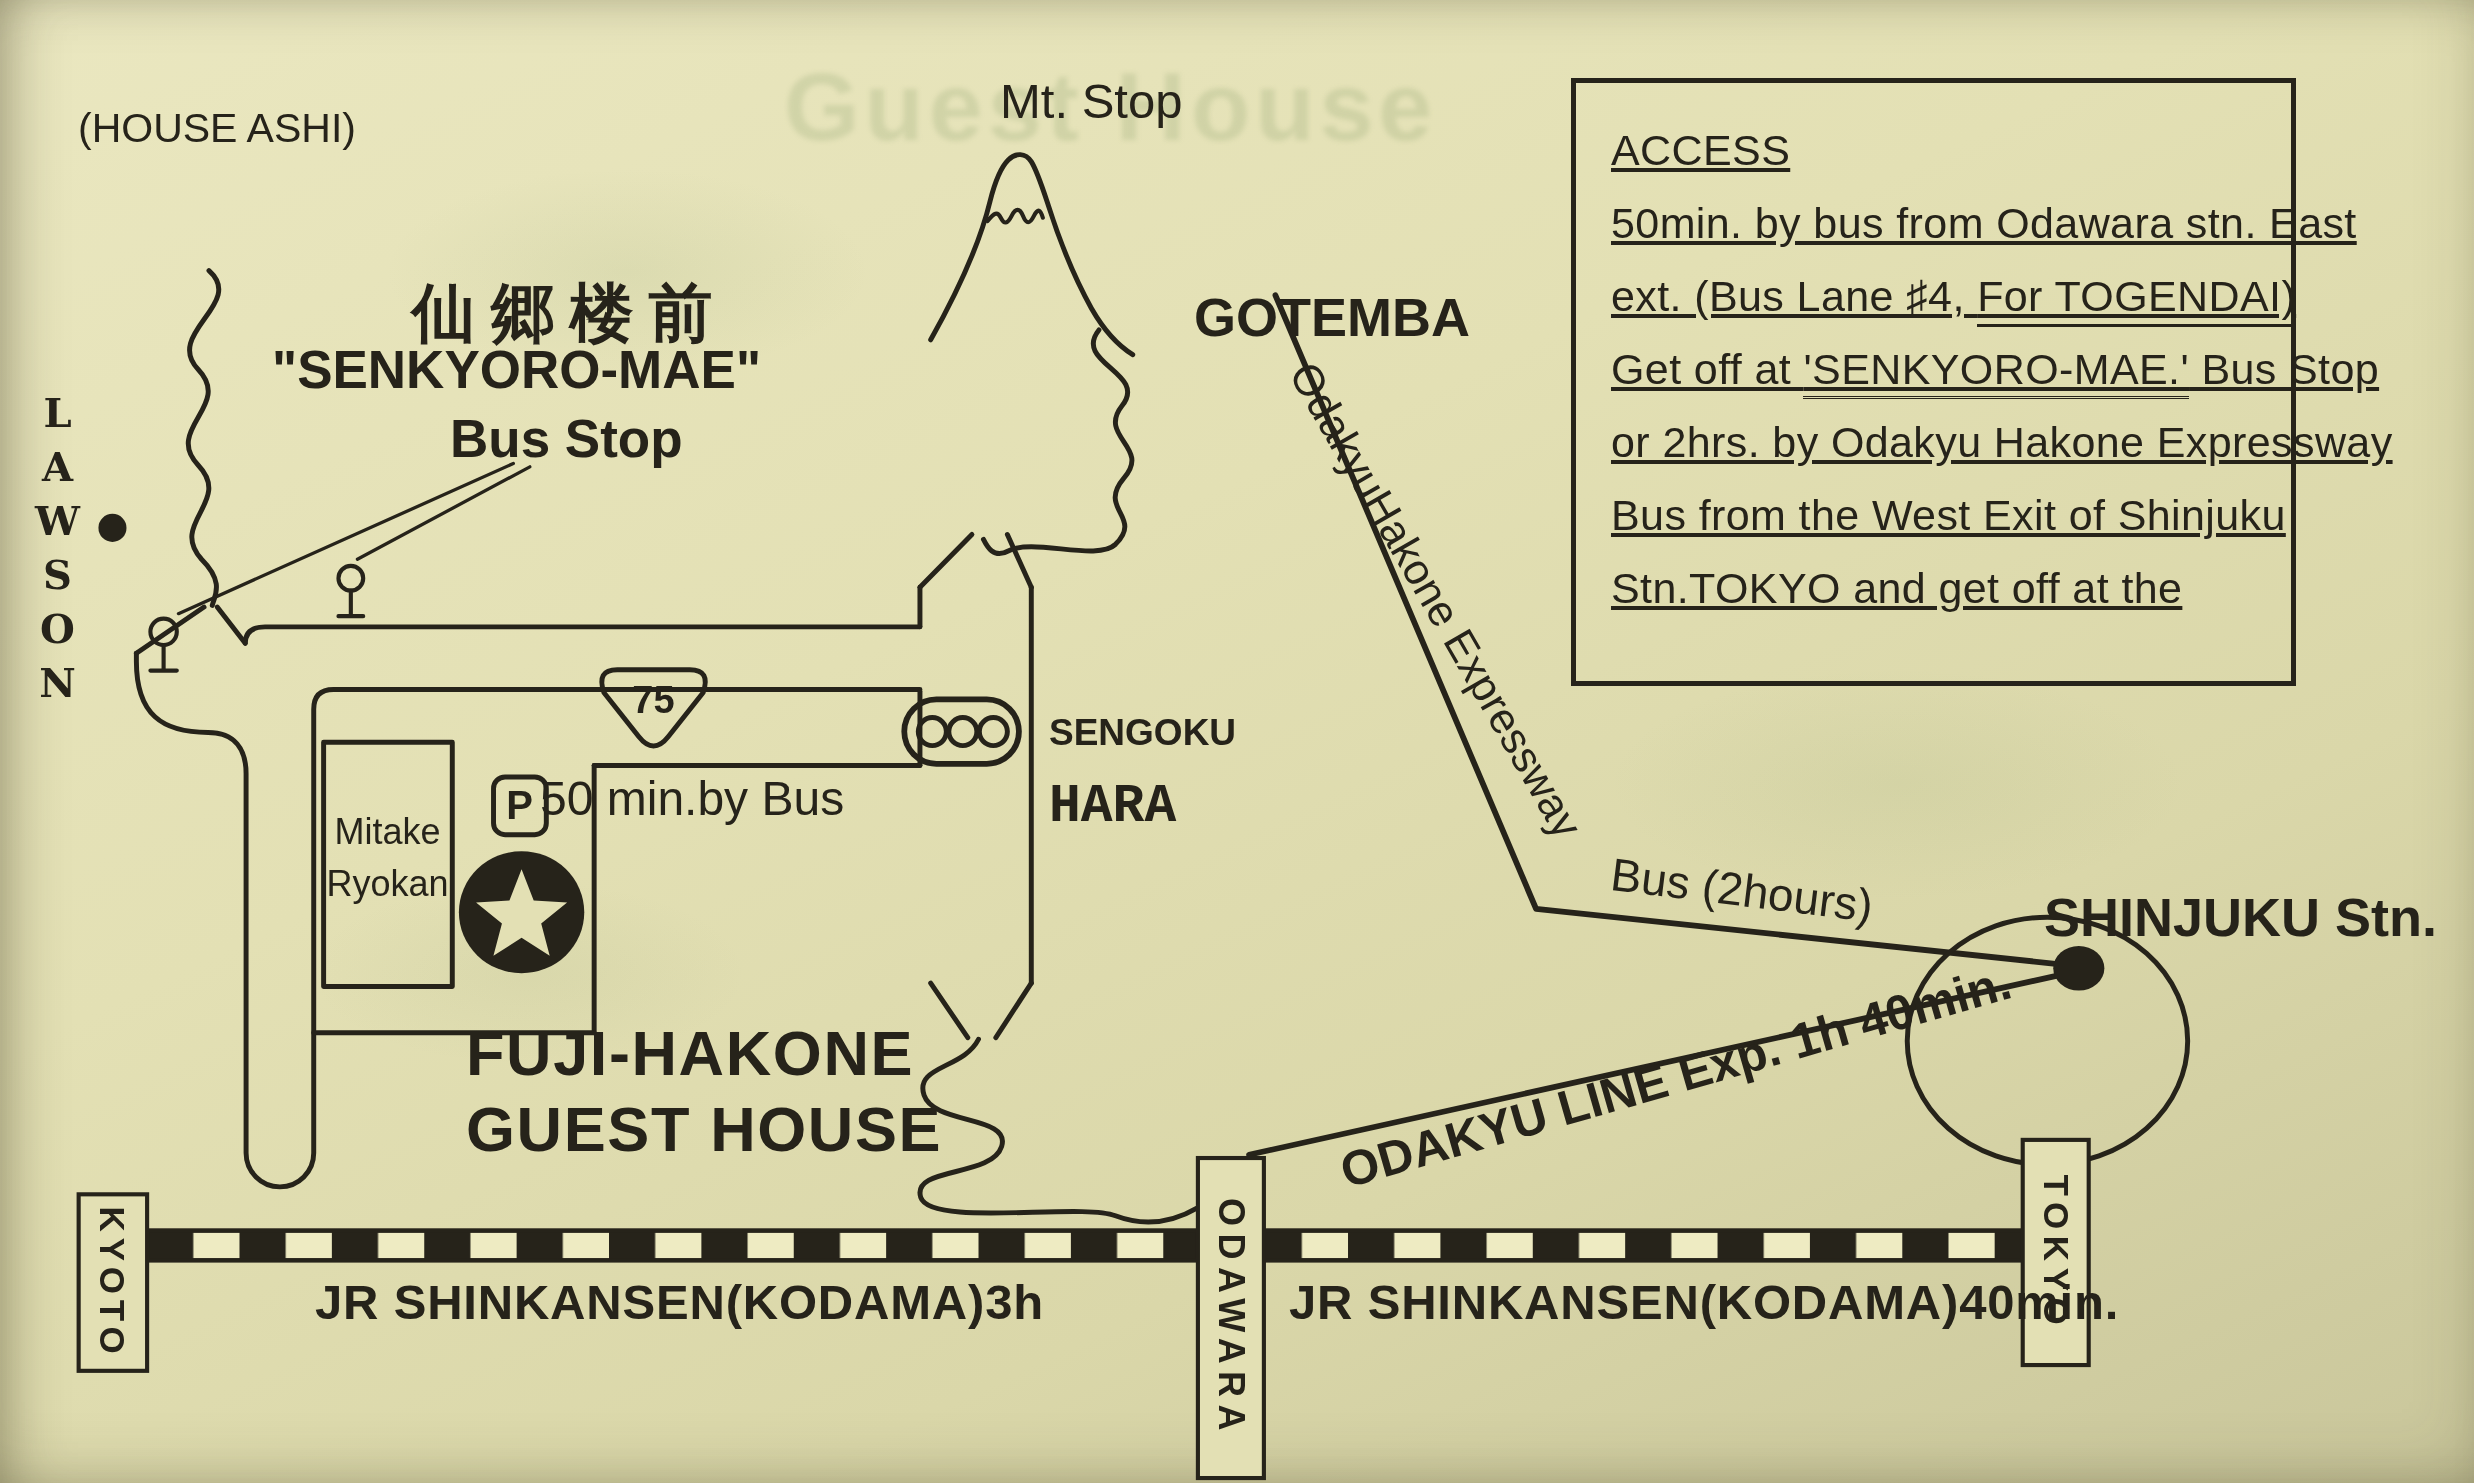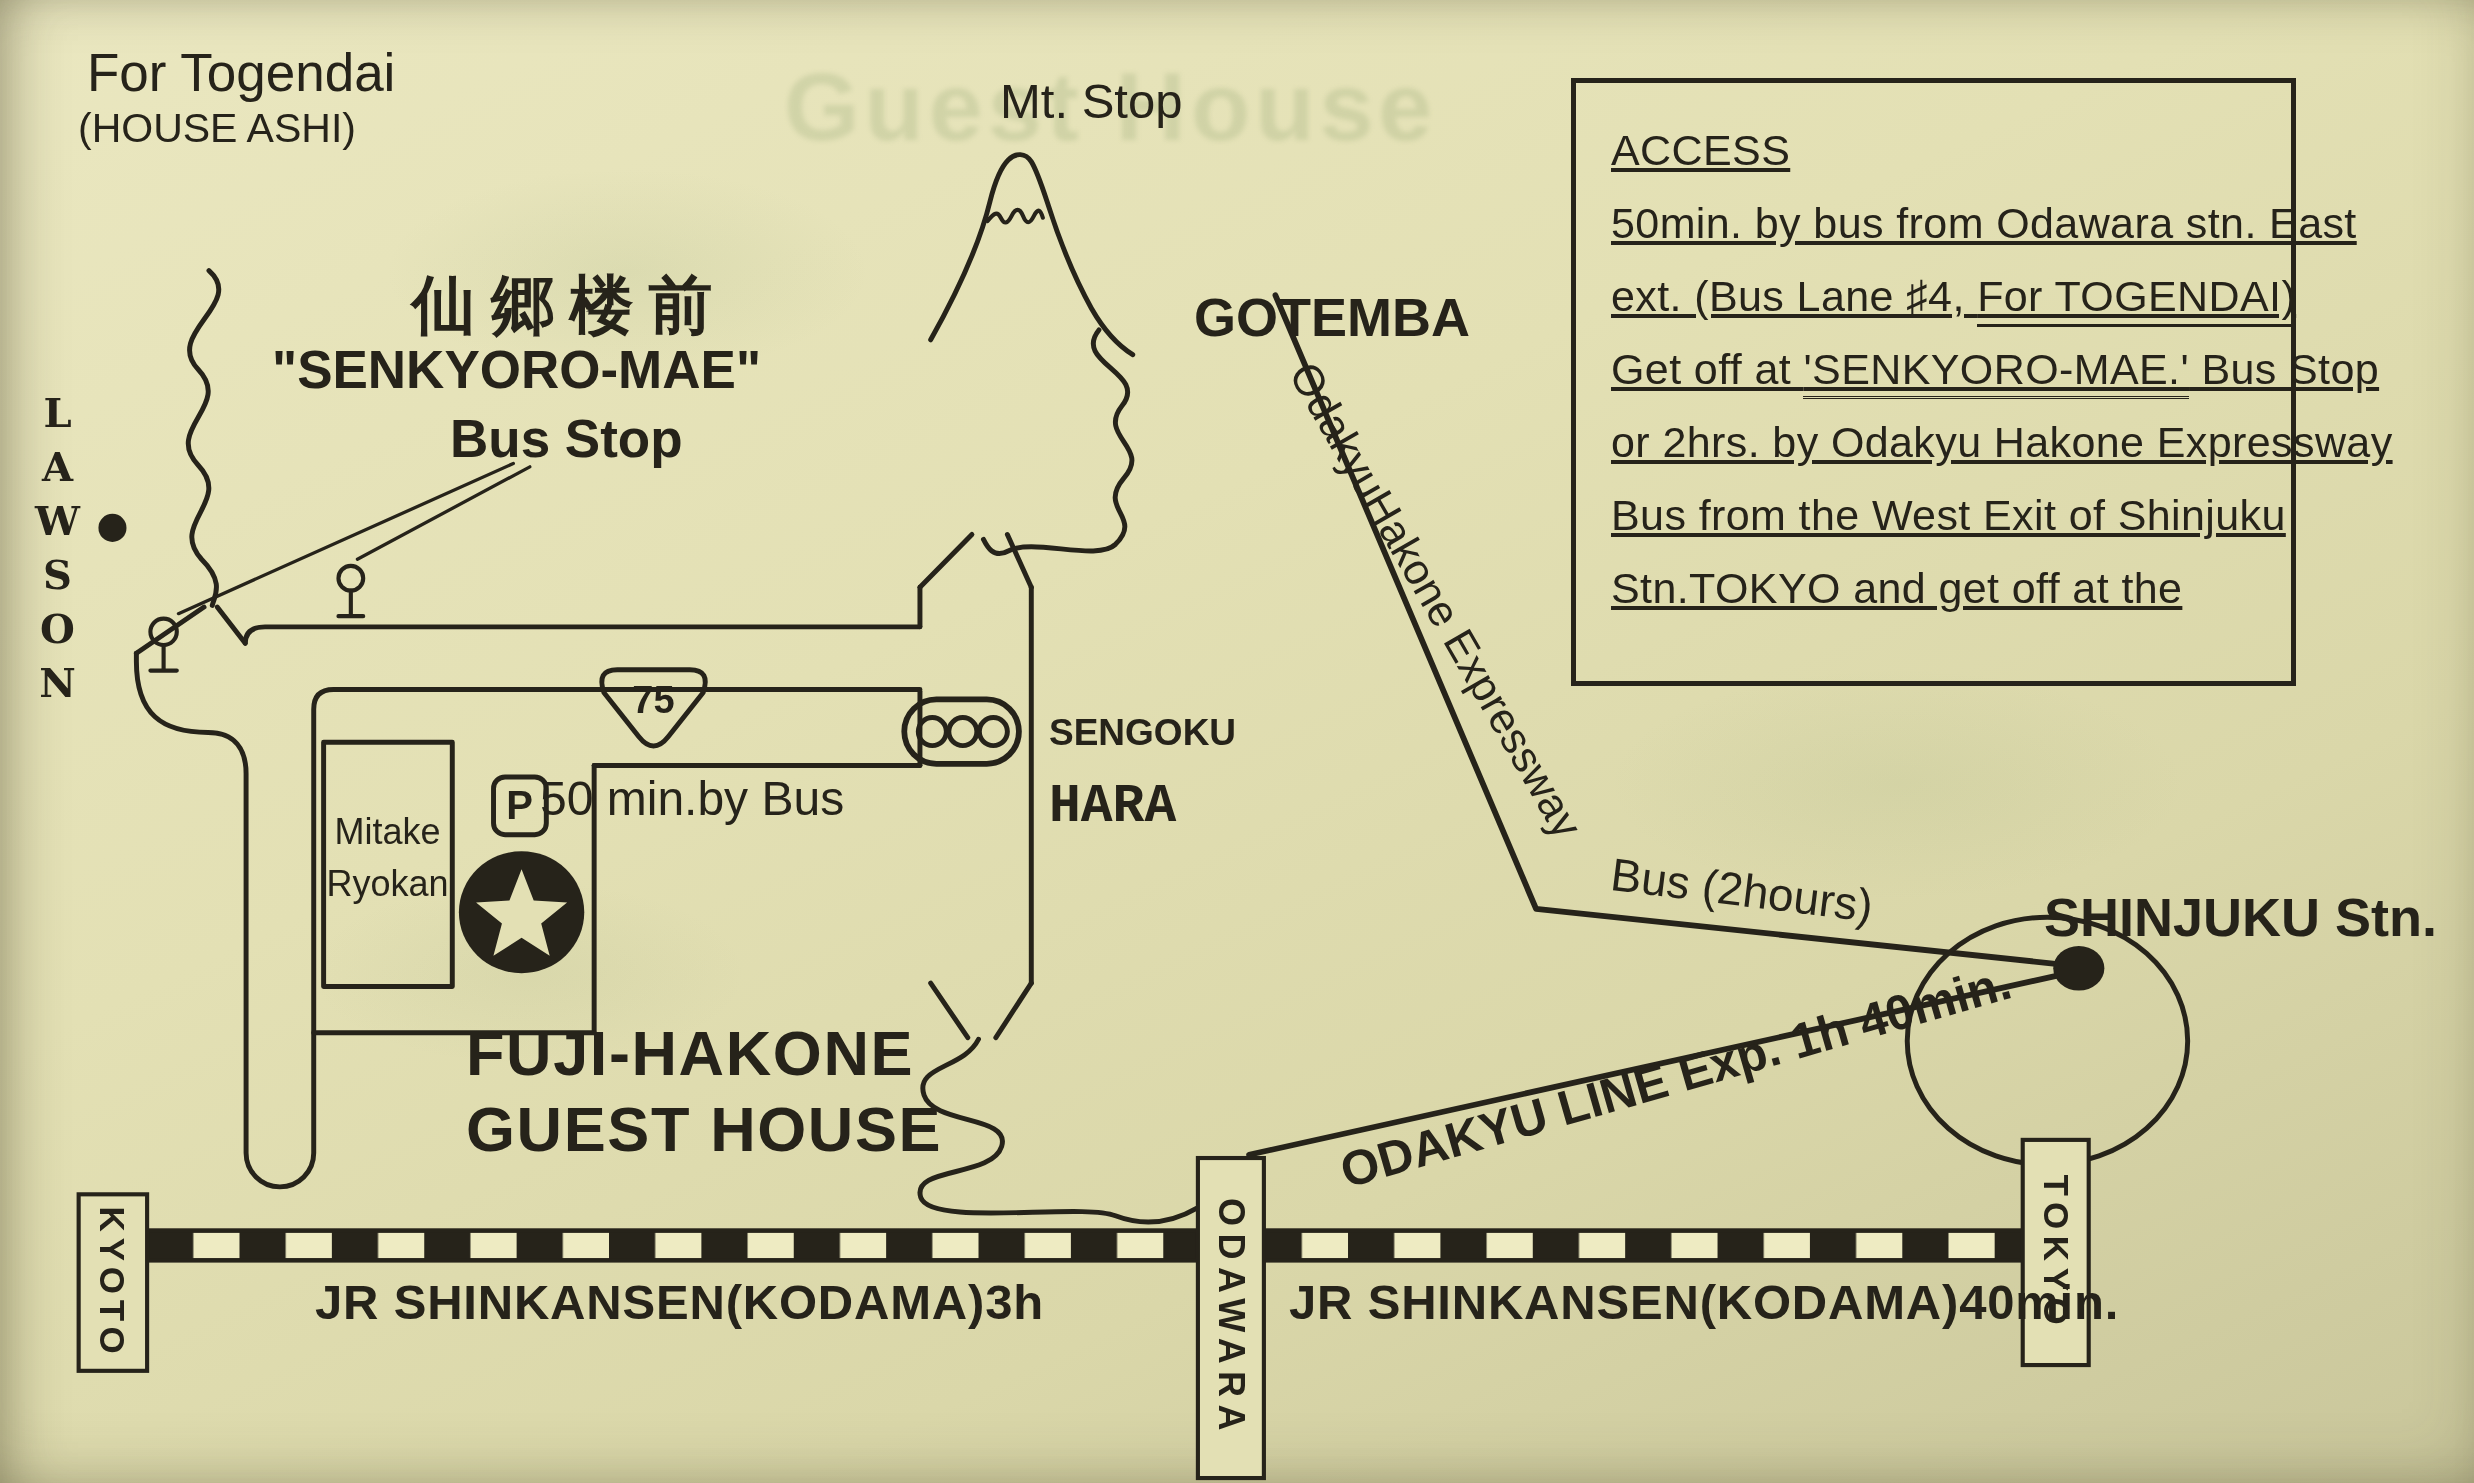--- a/index.html
+++ b/index.html
@@ -114,33 +114,32 @@
     <rect x="178" y="1492" width="1274" height="36" fill="#eeebc2" stroke="#26231a" stroke-width="5"></rect>
     <rect x="178" y="1492" width="1274" height="36" fill="url(#rw)" stroke="#26231a" stroke-width="5"></rect>
     <rect x="1532" y="1492" width="920" height="36" fill="#eeebc2" stroke="#26231a" stroke-width="5"></rect>
     <rect x="1532" y="1492" width="920" height="36" fill="url(#rw)" stroke="#26231a" stroke-width="5"></rect>
 
     <rect x="95" y="1448" width="83" height="214" fill="#e3e0b4" stroke="#26231a" stroke-width="5"></rect>
     <rect x="1452" y="1404" width="80" height="388" fill="#e3e0b4" stroke="#26231a" stroke-width="5"></rect>
     <rect x="2452" y="1382" width="80" height="273" fill="#e3e0b4" stroke="#26231a" stroke-width="5"></rect>
   </svg>
 
-  <div class="lbl" style="left:87px;top:45px;font-size:53px;font-weight:500;">For Togendai</div>
   <div class="lbl" style="left:78px;top:107px;font-size:41px;font-weight:500;">(HOUSE ASHI)</div>
 
   <div id="lawson">
       <div>L</div>
       <div>A</div>
       <div>W</div>
       <div>S</div>
       <div>O</div>
       <div>N</div>
     </div>
 
-  <div class="lbl b" style="left:355px;top:272px;width:429px;text-align:center;font-size:64px;letter-spacing:15px;">仙郷楼前</div>
+  <div class="lbl b" style="left:355px;top:280px;width:429px;text-align:center;font-size:64px;letter-spacing:15px;">仙郷楼前</div>
   <div class="lbl b" style="left:272px;top:342px;font-size:53px;">"SENKYORO-MAE"</div>
   <div class="lbl b" style="left:450px;top:411px;font-size:53px;">Bus Stop</div>
 
   <div class="lbl" style="left:1000px;top:76px;font-size:49px;font-weight:500;">Mt. Stop</div>
   <div class="lbl b" style="left:1194px;top:289px;font-size:54px;">GOTEMBA</div>
 
   <div class="lbl b" style="left:1049px;top:714px;font-size:37px;">SENGOKU</div>
   <div class="lbl b" style="left:1049px;top:780px;font-size:53px;font-family:Liberation Mono, monospace;">HARA</div>
 
   <div class="lbl b" style="left:617px;top:681px;width:73px;text-align:center;font-size:38px;">75</div>

